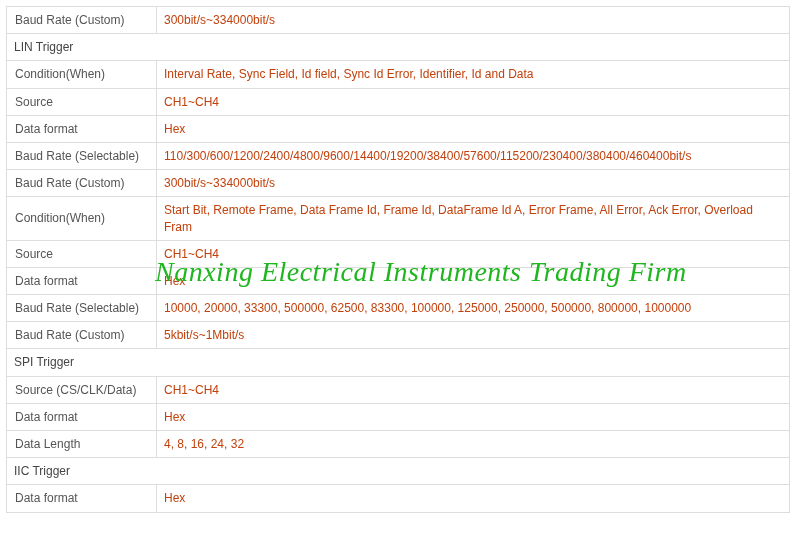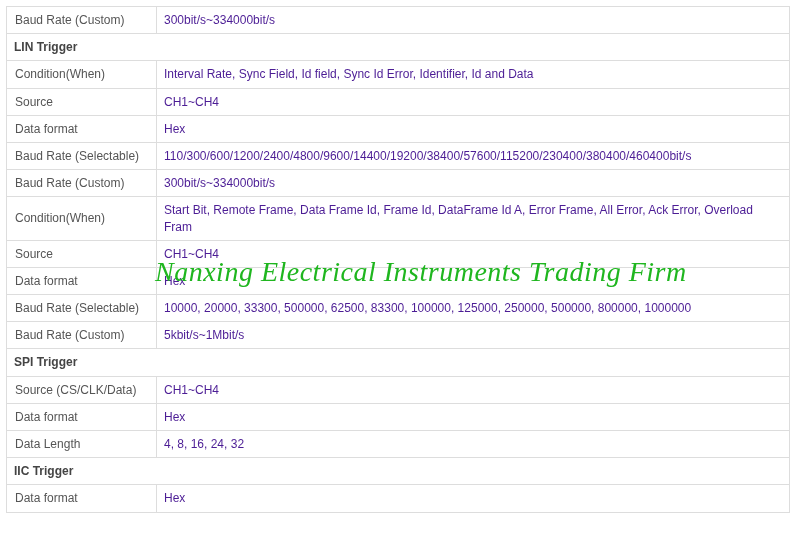--- a/index.html
+++ b/index.html
@@ -19,29 +19,29 @@
     table {
       width: 100%;
       border-collapse: collapse;
       table-layout: fixed;
     }
     td {
       border: 1px solid #ddd;
       padding: 5px 7px;
       vertical-align: middle;
       line-height: 1.35;
-      color: #4c1d95;
+      color: #c2410c;
     }
     td.label {
       width: 150px;
       color: #555;
       padding-left: 8px;
     }
     td.section {
-      font-weight: bold;
+      font-weight: normal;
       color: #444;
       background: #fff;
     }
     .watermark {
       position: absolute;
       top: 256px;
       left: 155px;
       font-family: "Brush Script MT","Segoe Script","Comic Sans MS",cursive;
       font-size: 28px;
       font-style: italic;

